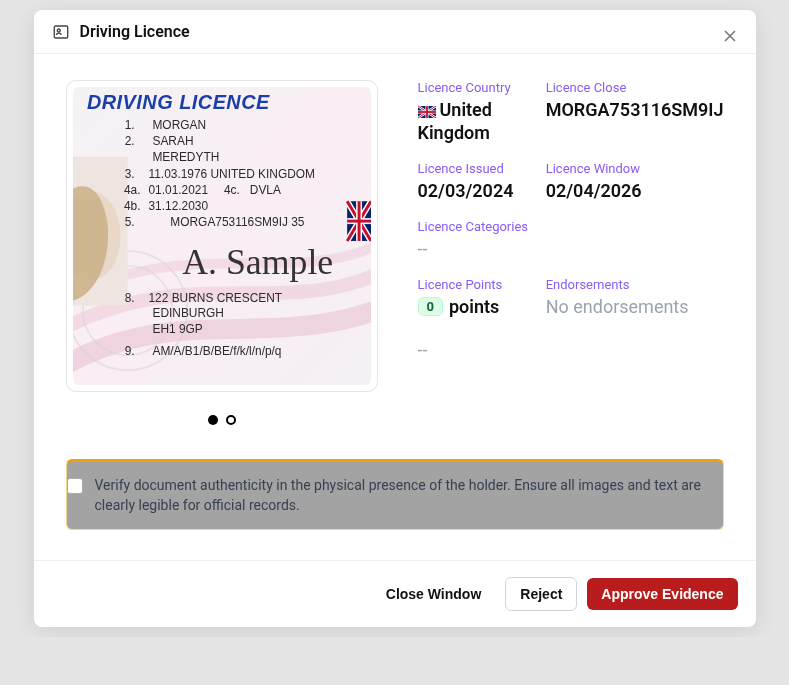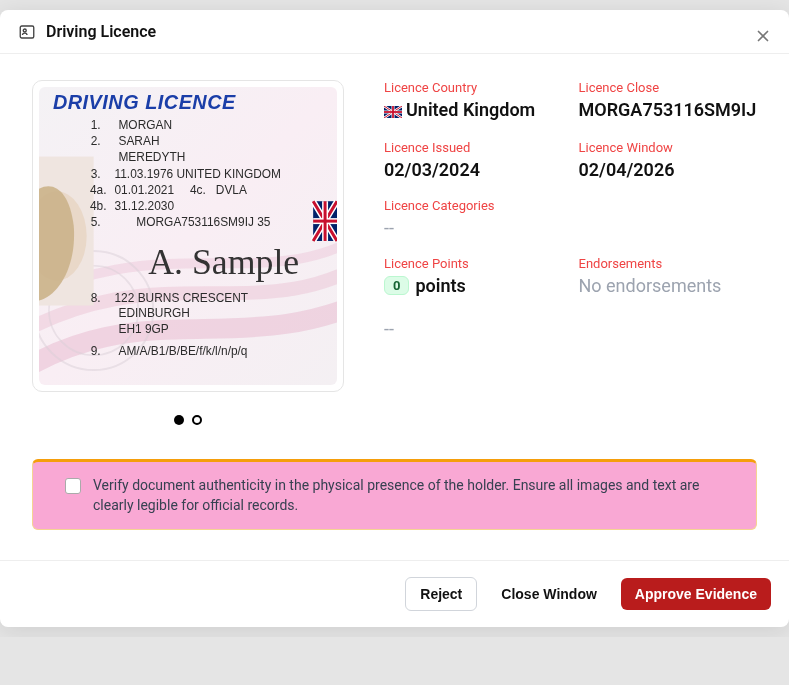--- a/index.html
+++ b/index.html
@@ -5,21 +5,21 @@
     * { box-sizing: border-box; margin: 0; padding: 0; }
     body {
       font-family: -apple-system, BlinkMacSystemFont, "Segoe UI", Roboto, sans-serif;
       background: #e5e5e5;
       display: flex;
       justify-content: center;
       align-items: flex-start;
       padding: 10px 0;
     }
     .modal {
-      width: 789px;
+      width: 722px;
       background: #fff;
       border-radius: 8px;
       box-shadow: 0 4px 24px rgba(0,0,0,0.1);
       overflow: hidden;
       position: relative;
     }
     .modal-header {
       display: flex;
       align-items: center;
       padding: 12px 18px;
@@ -87,21 +87,21 @@
     .details {
       flex: 1;
       display: grid;
       grid-template-columns: 1fr 1fr;
       column-gap: 16px;
       row-gap: 18px;
       align-content: start;
     }
     .field-label {
       font-size: 13px;
-      color: #ef4444;
+      color: #8b5cf6;
       margin-bottom: 4px;
     }
     .field-value {
       font-size: 18px;
       color: #111;
       font-weight: 600;
     }
     .field-value.muted {
       color: #9ca3af;
       font-weight: 400;
@@ -121,23 +121,23 @@
       padding: 1px 8px;
       font-weight: 700;
       font-size: 13px;
       margin-right: 6px;
     }
     .points-row { display: flex; align-items: center; }
     .callout {
       margin: 0 32px 30px 32px;
       border: 1px solid #f5d492;
       border-top: 3px solid #f59e0b;
-      background: #f9a8d4;
+      background: #a3a3a3;
       border-radius: 6px;
-      padding: 14px 32px;
+      padding: 14px 0;
       display: flex;
       gap: 12px;
       align-items: flex-start;
     }
     .checkbox {
       width: 16px;
       height: 16px;
       border: 1.5px solid #aaa;
       border-radius: 3px;
       flex-shrink: 0;
@@ -328,18 +328,18 @@
     </div>
 
   </div>
 
   <div class="callout">
     <div class="checkbox"></div>
     <div class="callout-text">Verify document authenticity in the physical presence of the holder. Ensure all images and text are clearly legible for official records.</div>
   </div>
 
   <div class="modal-footer">
+    <button class="btn btn-text">Close Window</button>
     <button class="btn btn-outline">Reject</button>
-    <button class="btn btn-text">Close Window</button>
     <button class="btn btn-disabled">Approve Evidence</button>
   </div>
 
 </div>
 
 </body></html>

